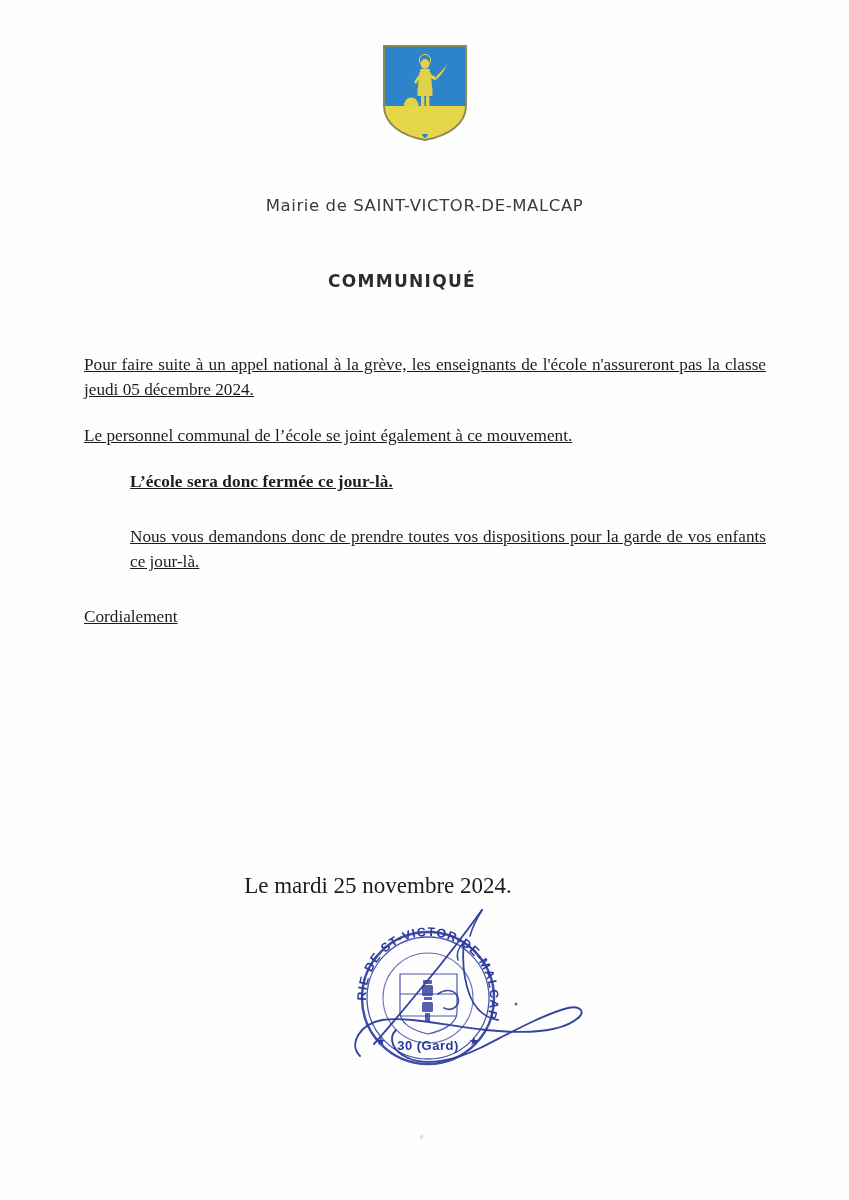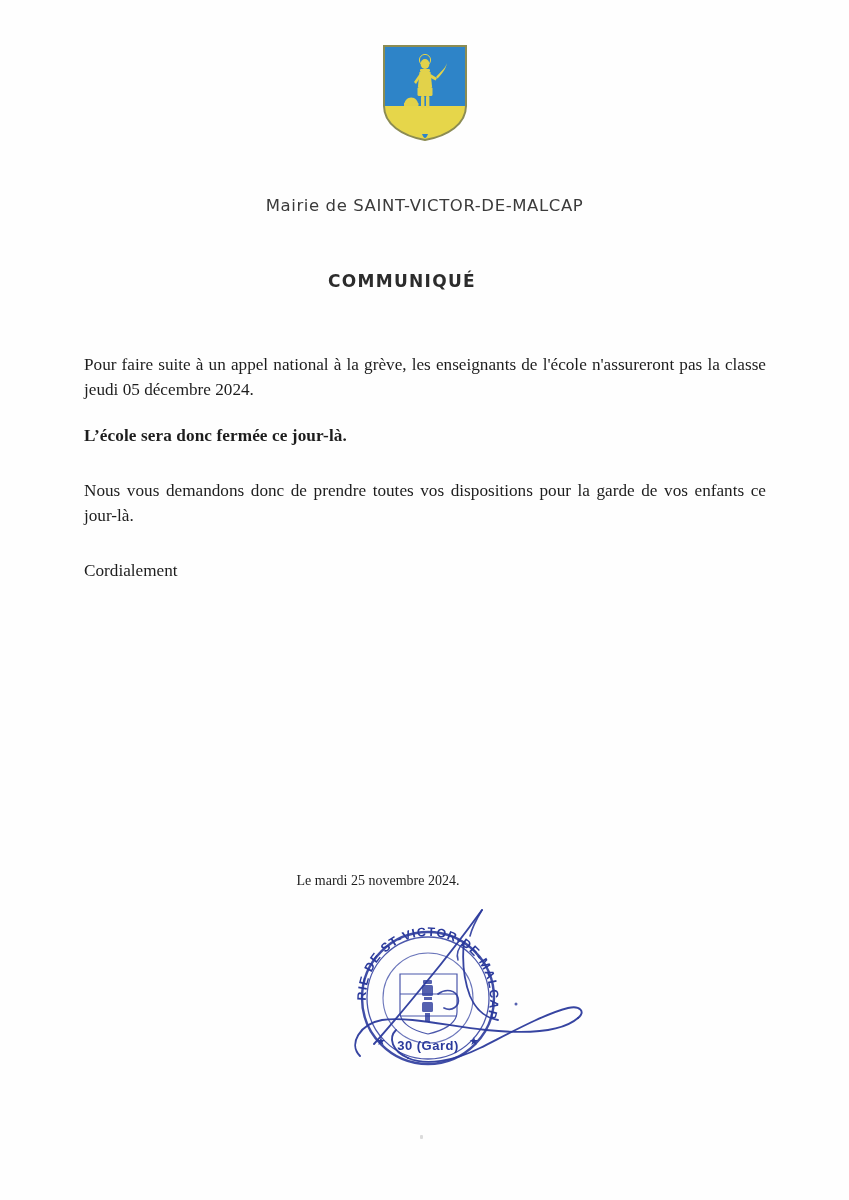--- a/index.html
+++ b/index.html
@@ -62,46 +62,47 @@
     color: #2c2c2c;
     font-weight: 600;
   }
 
   
   .body-block {
     position: absolute;
     top: 352px;
     left: 84px;
     width: 682px;
+    text-decoration: underline;
   }
   .para {
     font-family: "Liberation Serif", serif;
     font-size: 17.2px;
     line-height: 25px;
     text-align: justify;
     color: #1d1d1d;
     margin: 0 0 21px 0;
   }
   .para.bold {
     font-weight: bold;
     letter-spacing: 0.1px;
   }
   .para.sp-top  { margin-top: 9px; }
-  .para.sp-more { margin-bottom: 30px; }
+  .para.sp-more { margin-bottom: 30px; margin-left: 46px; }
   .para.plain-left { text-align: left; }
 
   
   .date-line {
     position: absolute;
     top: 873px;
     left: 0;
     width: 726px;
     text-align: center;
     font-family: "Liberation Serif", serif;
-    font-size: 14px;
+    font-size: 23px;
     color: #1d1d1d;
   }
   .date-line span { padding-left: 30px; }
 
   
   .sig-wrap {
     position: absolute;
     top: 898px;
     left: 330px;
     width: 300px;
@@ -164,20 +165,21 @@
       <path d="M2,2 H84 V62 C84,80 66,92 43,96 C20,92 2,80 2,62 Z" fill="none" stroke="#8c8c52" stroke-width="2"></path>
     </svg>
   </div>
 
   <div class="mairie-line">Mairie de SAINT-VICTOR-DE-MALCAP</div>
 
   <div class="communique">COMMUNIQUÉ</div>
 
   <div class="body-block">
     <p class="para">Pour faire suite à un appel national à la grève, les enseignants de l'école n'assureront pas la classe jeudi 05 décembre 2024.</p>
+    <p class="para">Le personnel communal de l’école se joint également à ce mouvement.</p>
     <p class="para bold sp-more">L’école sera donc fermée ce jour-là.</p>
     <p class="para sp-more">Nous vous demandons donc de prendre toutes vos dispositions pour la garde de vos enfants ce jour-là.</p>
     <p class="para plain-left">Cordialement</p>
   </div>
 
   <div class="date-line">
     <span>Le mardi 25 novembre 2024.</span>
   </div>
 
   <div class="sig-wrap">

